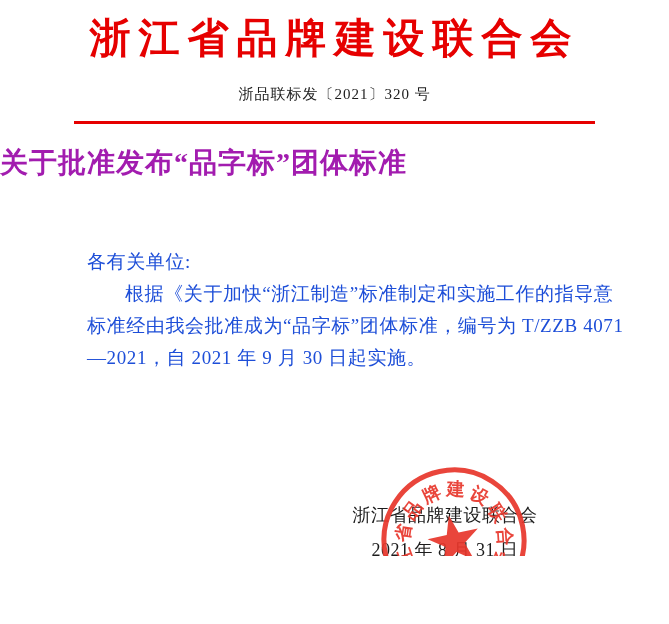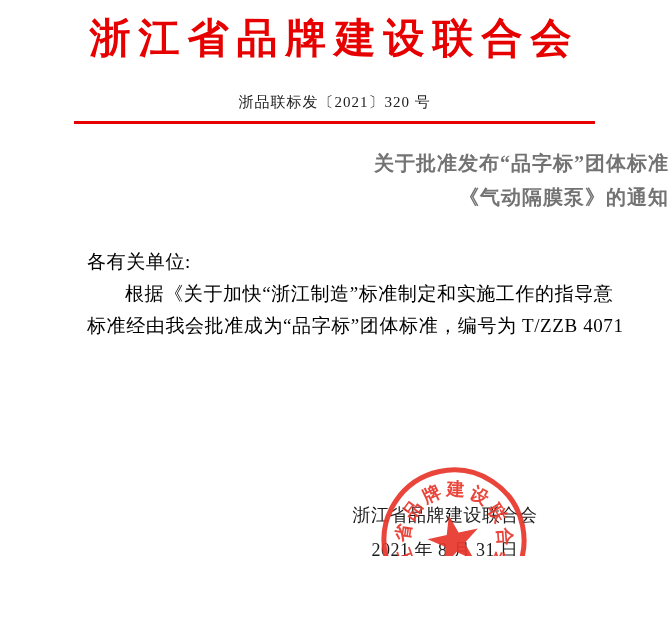--- a/index.html
+++ b/index.html
@@ -18,51 +18,51 @@
     text-align: center;
     font-size: 41px;
     font-weight: bold;
     letter-spacing: 8px;
     color: #e60000;
     line-height: 50px;
     white-space: nowrap;
   }
   .doc-number {
     position: absolute;
-    top: 92px; left: 0; right: 0;
+    top: 84px; left: 0; right: 0;
     text-align: center;
     font-size: 15px;
     letter-spacing: 1px;
     color: #1c1c1c;
     line-height: 20px;
   }
   .red-rule {
     position: absolute;
     top: 121px; left: 74px;
     width: 521px; height: 3px;
     background: #e60000;
   }
   .doc-title {
     position: absolute;
     top: 146px; left: 0; right: 0;
-    text-align: right;
-    font-size: 20px;
+    text-align: left;
+    font-size: 28px;
     font-weight: bold;
     letter-spacing: 1px;
     line-height: 34px;
-    color: #737373;
+    color: #a21caf;
   }
   .body-text {
     position: absolute;
     top: 246px; left: 87px;
     width: 500px;
     font-size: 19px;
     letter-spacing: 0.6px;
     line-height: 32px;
-    color: #000000;
+    color: #1d4ed8;
   }
   .para-line { white-space: nowrap; }
   .indent { text-indent: 2em; }
   .signature {
     position: absolute;
     top: 498px; left: 335px;
     width: 220px;
     text-align: center;
     font-size: 18px;
     letter-spacing: 0.5px;
@@ -98,27 +98,27 @@
 <div class="page">
 
   <div class="org-header">浙江省品牌建设联合会</div>
 
   <div class="doc-number">浙品联标发〔2021〕320 号</div>
 
   <div class="red-rule"></div>
 
   <div class="doc-title">
     <div>关于批准发布“品字标”团体标准</div>
-    <div>《气动隔膜泵》的通知</div>
   </div>
 
   <div class="body-text">
     <div class="para-line">各有关单位:</div>
     <div class="para-line indent">根据《关于加快“浙江制造”标准制定和实施工作的指导意</div>
     <div class="para-line">标准经由我会批准成为“品字标”团体标准，编号为 T/ZZB 4071</div>
+    <div class="para-line">—2021，自 2021 年 9 月 30 日起实施。</div>
   </div>
 
   <div class="signature">
     <div>浙江省品牌建设联合会</div>
     <div>2021 年 8 月 31 日</div>
   </div>
 
   <svg class="seal" width="156" height="156" viewBox="0 0 156 156" xmlns="http://www.w3.org/2000/svg">
     <g transform="rotate(-12 78 78)">
       <circle cx="78" cy="78" r="70" fill="none" stroke-width="5" stroke="#e8362b"></circle>

